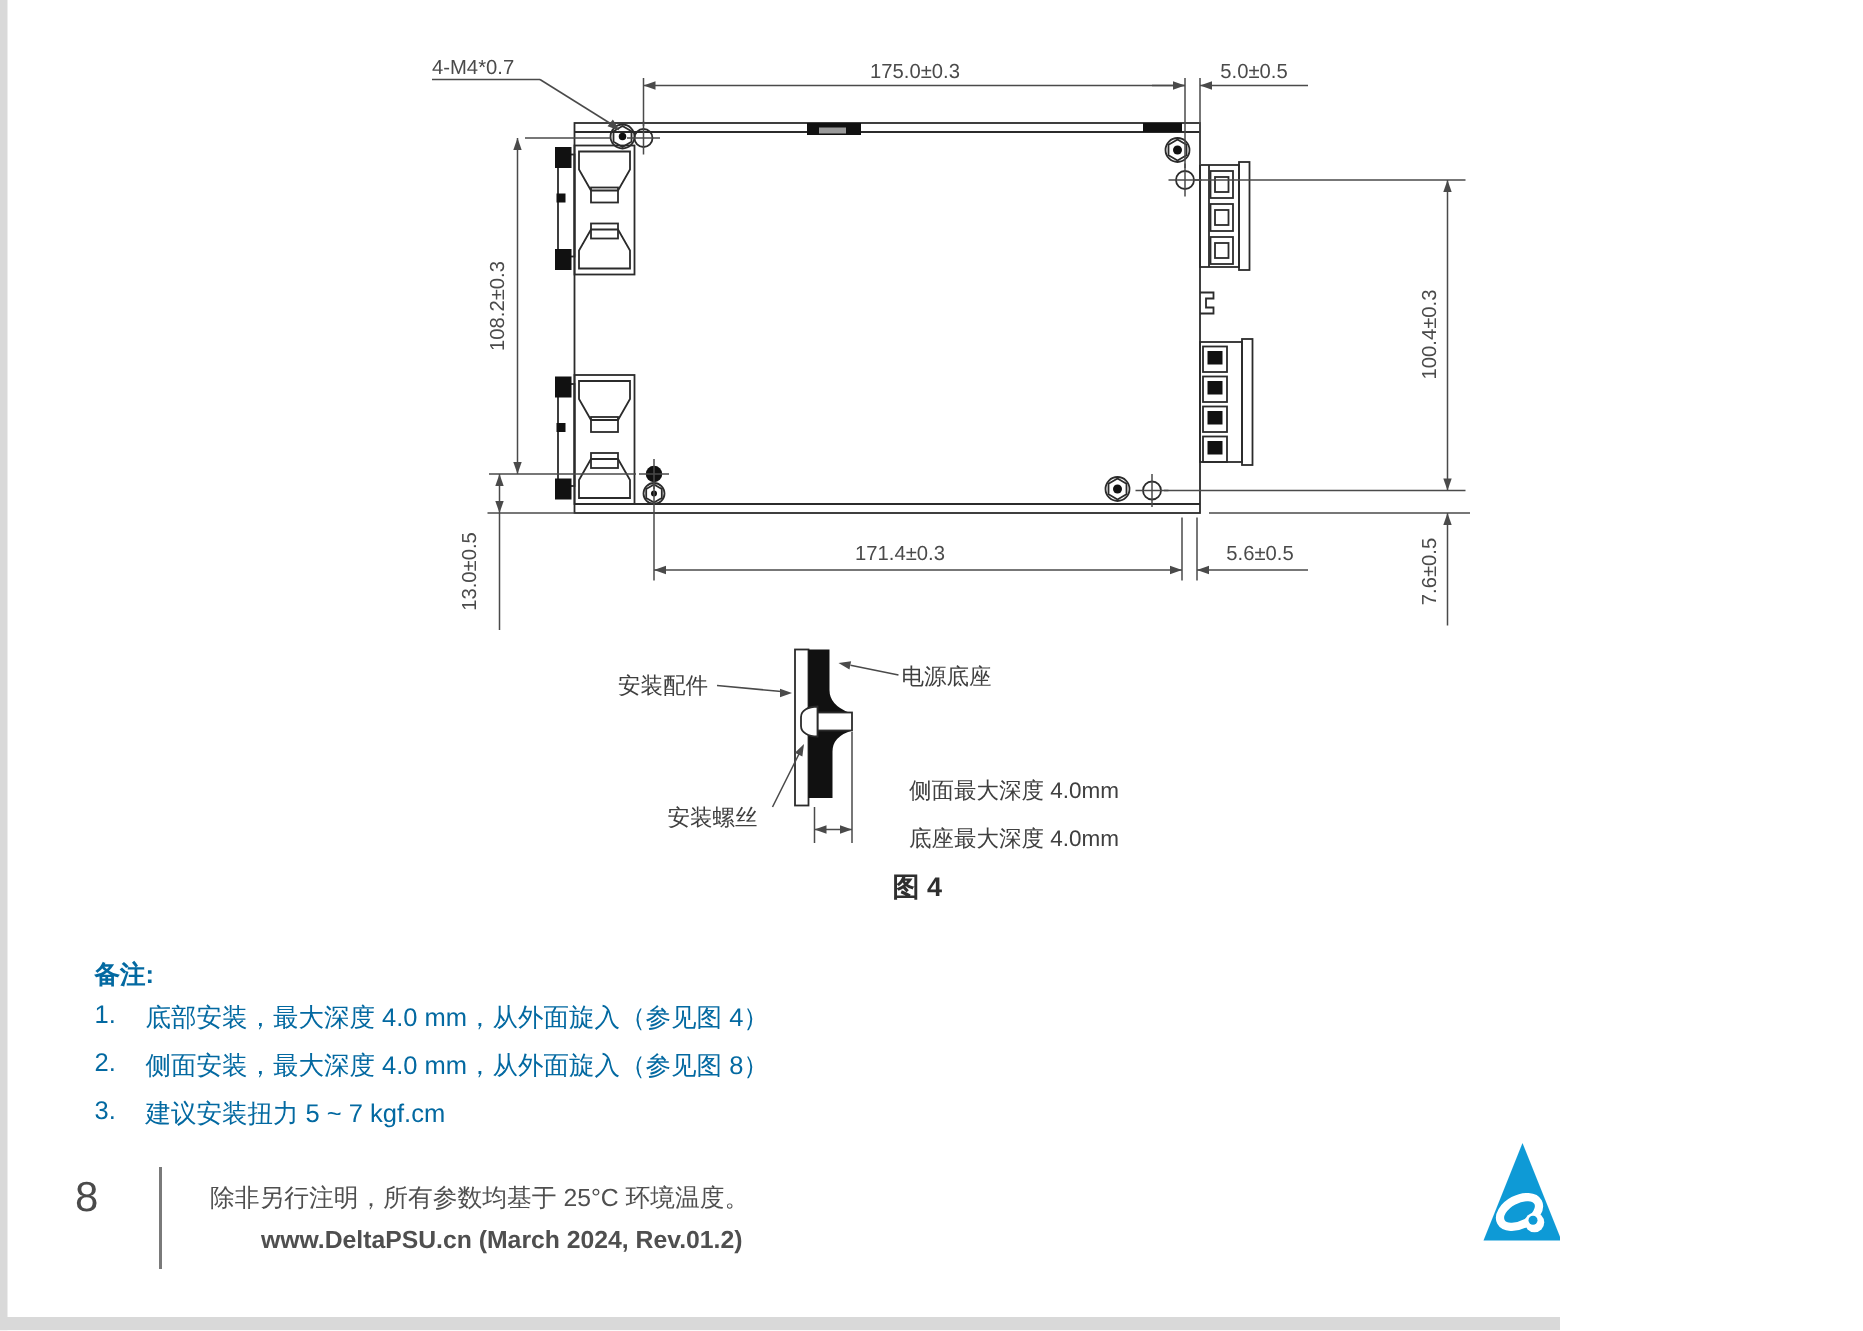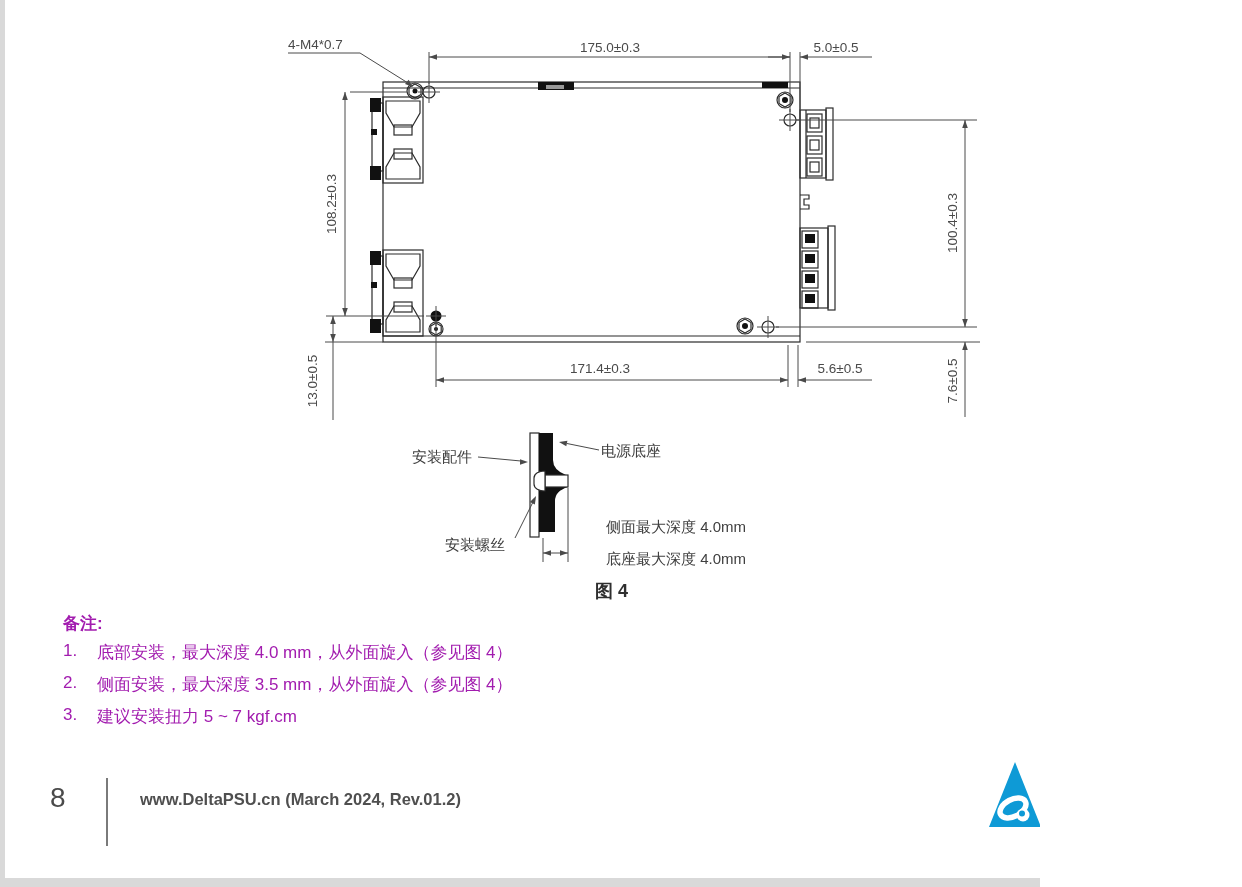--- a/index.html
+++ b/index.html
@@ -7,28 +7,28 @@
         font-family:"Liberation Sans", sans-serif;color:#4a4a4a;}
   .edge-left{position:absolute;left:0;top:0;width:5px;height:100%;background:#d9d9d9;}
   .edge-bottom{position:absolute;left:0;bottom:0;width:100%;height:9px;background:#d9d9d9;}
   .abs{position:absolute;}
   svg text{font-family:"Liberation Sans", sans-serif;}
   .dim{font-size:13.5px;fill:#4a4a4a;}
   .cjk{font-size:15px;fill:#3f3f3f;}
   .drawline{stroke:#2b2b2b;fill:none;stroke-width:1.2;}
   .dimline{stroke:#4a4a4a;fill:none;stroke-width:1;}
   .ah{fill:#4a4a4a;stroke:none;}
-  .notes{position:absolute;left:63px;top:612px;color:#a21caf;font-size:17px;}
+  .notes{position:absolute;left:63px;top:638px;color:#0369a1;font-size:17px;}
   .notes .hd{font-weight:bold;margin-bottom:6px;}
   .notes .row{display:flex;margin-bottom:9px;}
   .notes .num{width:34px;}
   .footer-page{position:absolute;left:50px;top:782px;font-size:28px;color:#4a4a4a;}
   .footer-div{position:absolute;left:106px;top:778px;width:2px;height:68px;background:#7a7a7a;}
   .footer-text{position:absolute;left:140px;top:785px;font-size:16.5px;color:#4f4f4f;line-height:28px;}
-  .footer-text .src{font-weight:bold;}
+  .footer-text .src{font-weight:bold;margin-left:34px;}
   .logo{position:absolute;left:978px;top:759px;}
 </style>
 </head>
 <body>
 
 <div class="page">
   <div class="edge-left"></div>
   <div class="edge-bottom"></div>
 
   <svg class="abs" style="left:280px;top:25px;" width="700" height="410" viewBox="0 0 700 410">
@@ -227,31 +227,32 @@
   </svg>
 
   <div class="notes">
     <div class="hd">备注:</div>
     <div class="row">
       <span class="num">1.</span>
       <span>底部安装，最大深度 4.0 mm，从外面旋入（参见图 4）</span>
     </div>
     <div class="row">
       <span class="num">2.</span>
-      <span>侧面安装，最大深度 3.5 mm，从外面旋入（参见图 4）</span>
+      <span>侧面安装，最大深度 4.0 mm，从外面旋入（参见图 8）</span>
     </div>
     <div class="row">
       <span class="num">3.</span>
       <span>建议安装扭力 5 ~ 7 kgf.cm</span>
     </div>
   </div>
 
   <div class="footer-page">8</div>
   <div class="footer-div"></div>
   <div class="footer-text">
+    <div>除非另行注明，所有参数均基于 25°C 环境温度。</div>
     <div class="src">www.DeltaPSU.cn (March 2024, Rev.01.2)</div>
   </div>
 
   <div class="logo">
     <svg width="212" height="78" viewBox="0 0 212 78">
       <polygon points="37,3 63,68 11,68" fill="#0e9ad6"></polygon>
       <ellipse cx="35" cy="49" rx="14" ry="8.5" transform="rotate(-28 35 49)" fill="none" stroke="#ffffff" stroke-width="5.5"></ellipse>
       <circle cx="45" cy="56" r="6.5" fill="#ffffff"></circle>
       <circle cx="44" cy="54.5" r="3" fill="#0e9ad6"></circle>
       <text x="74" y="66" font-size="44" font-weight="bold" fill="#0e9ad6" letter-spacing="-1" textLength="132" lengthAdjust="spacingAndGlyphs" style="font-family:'DejaVu Sans', sans-serif;">ΔELTA</text>

